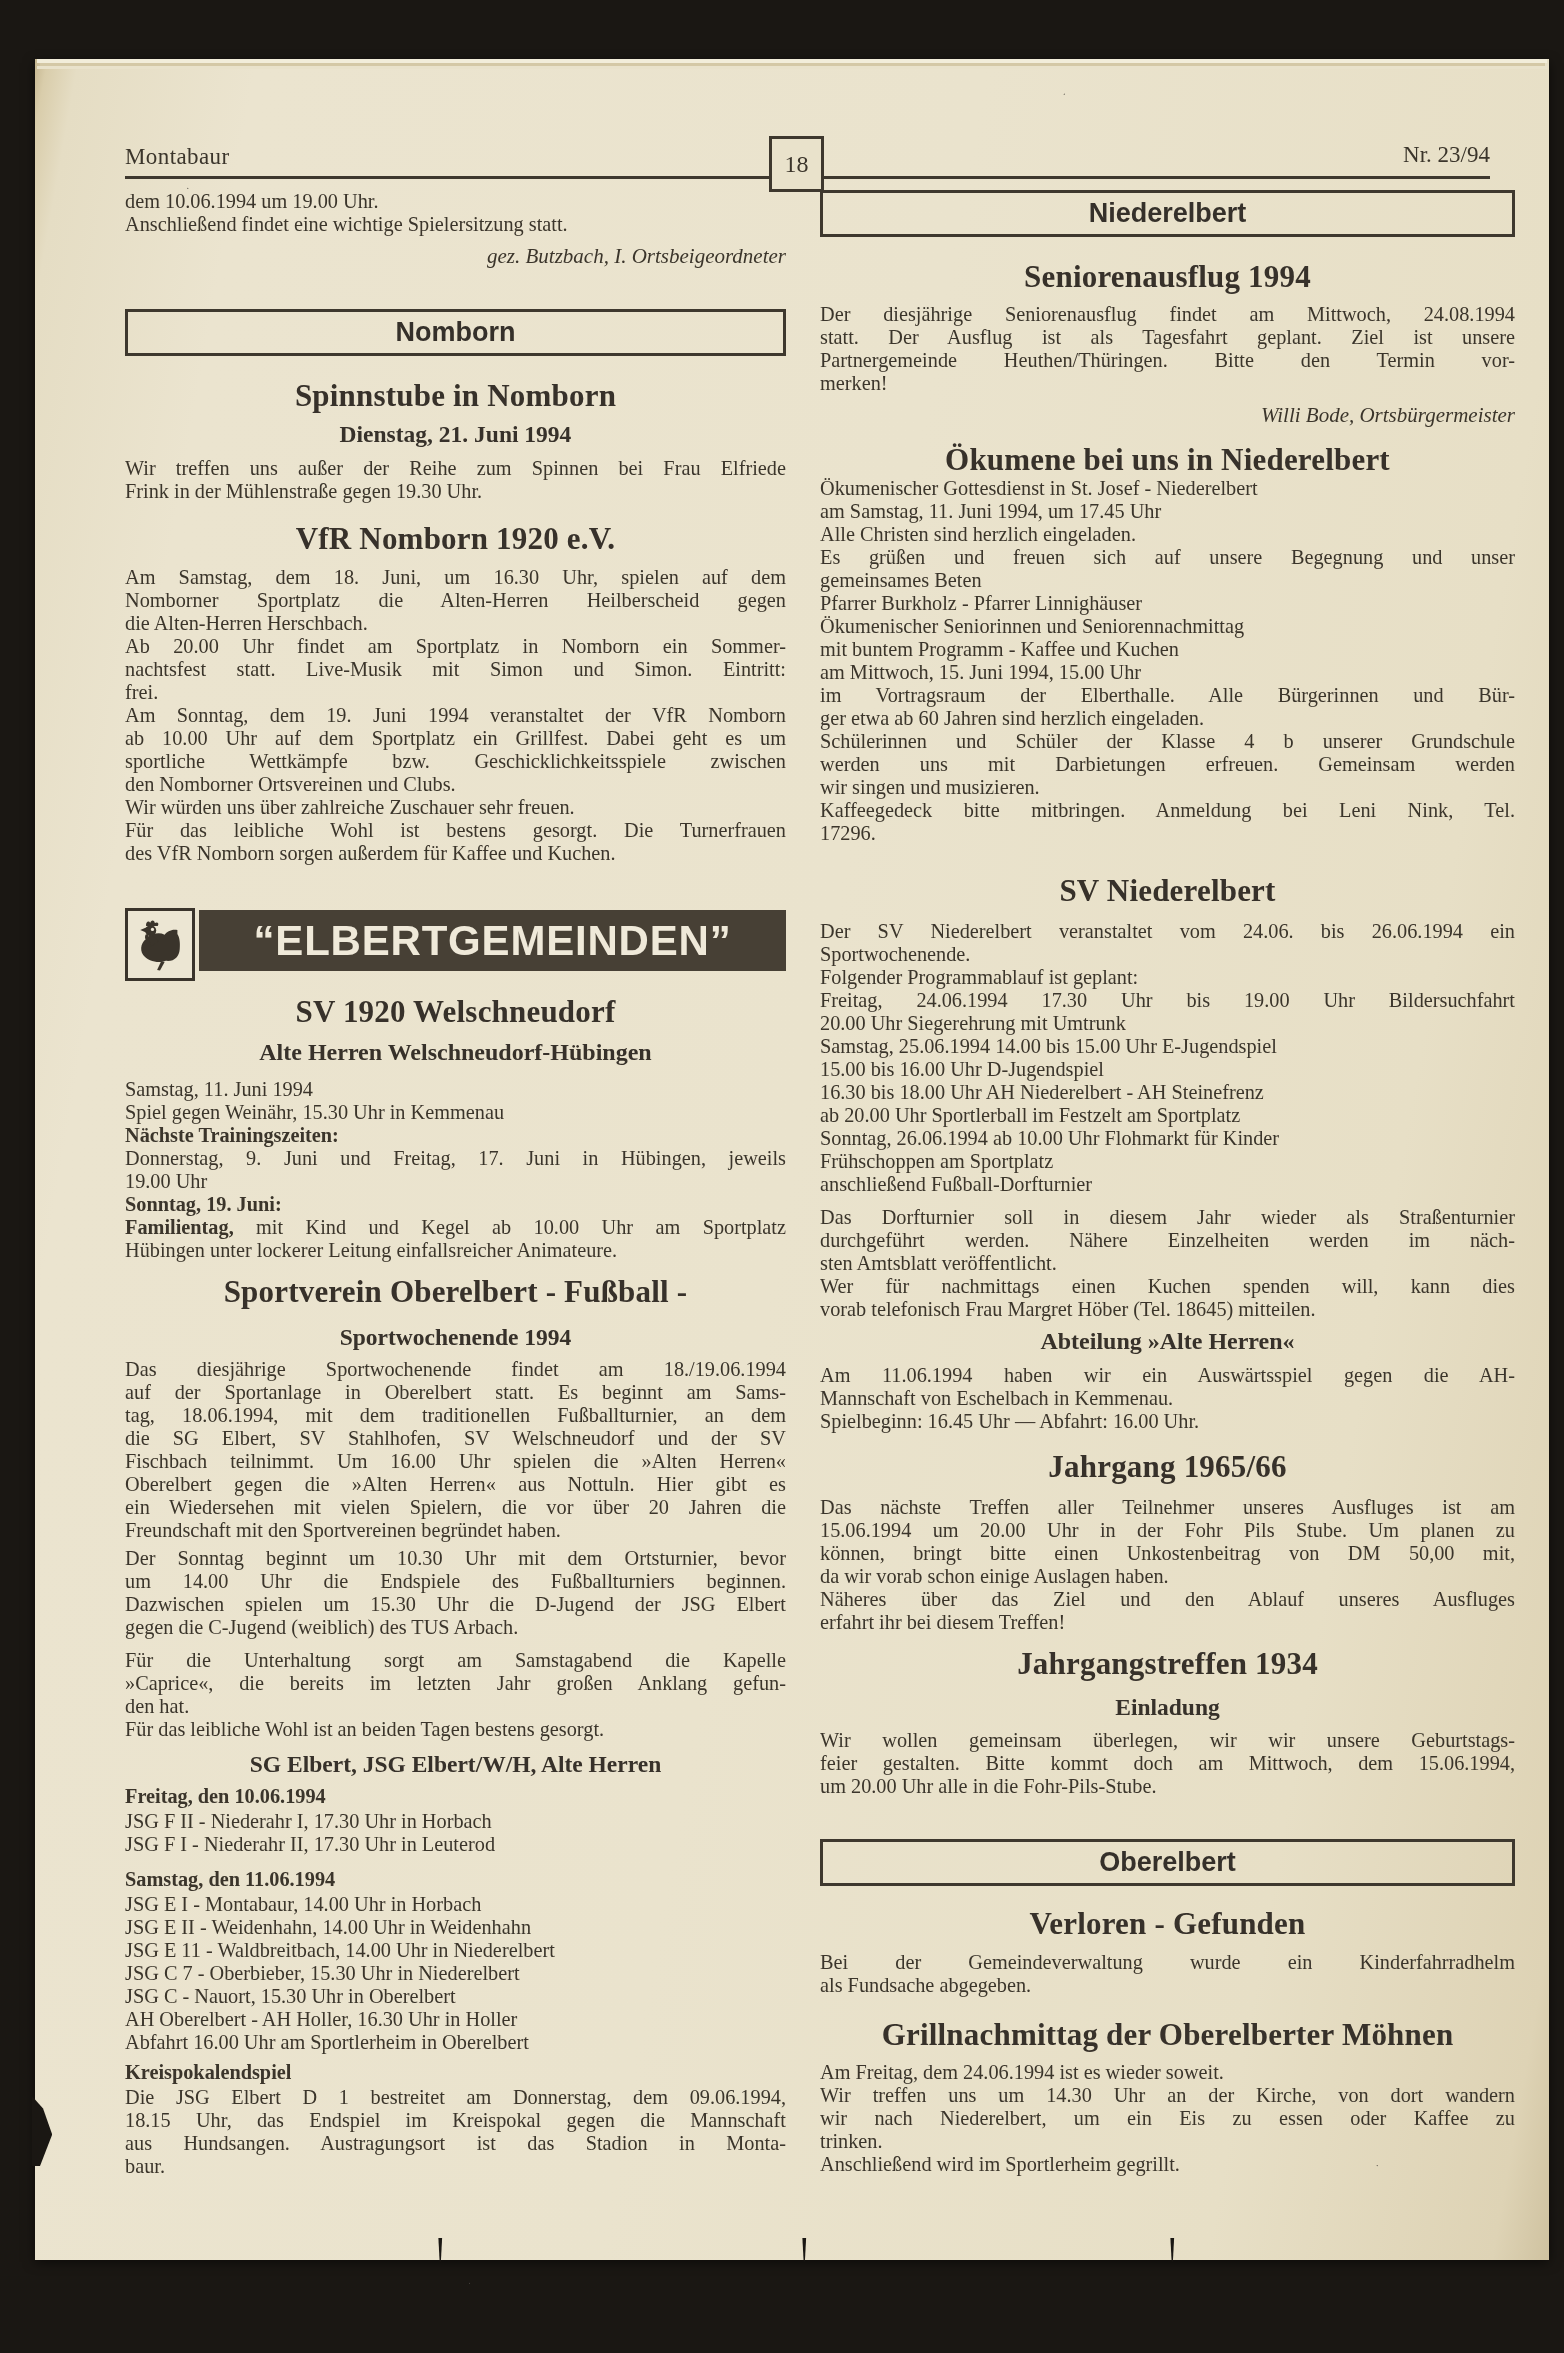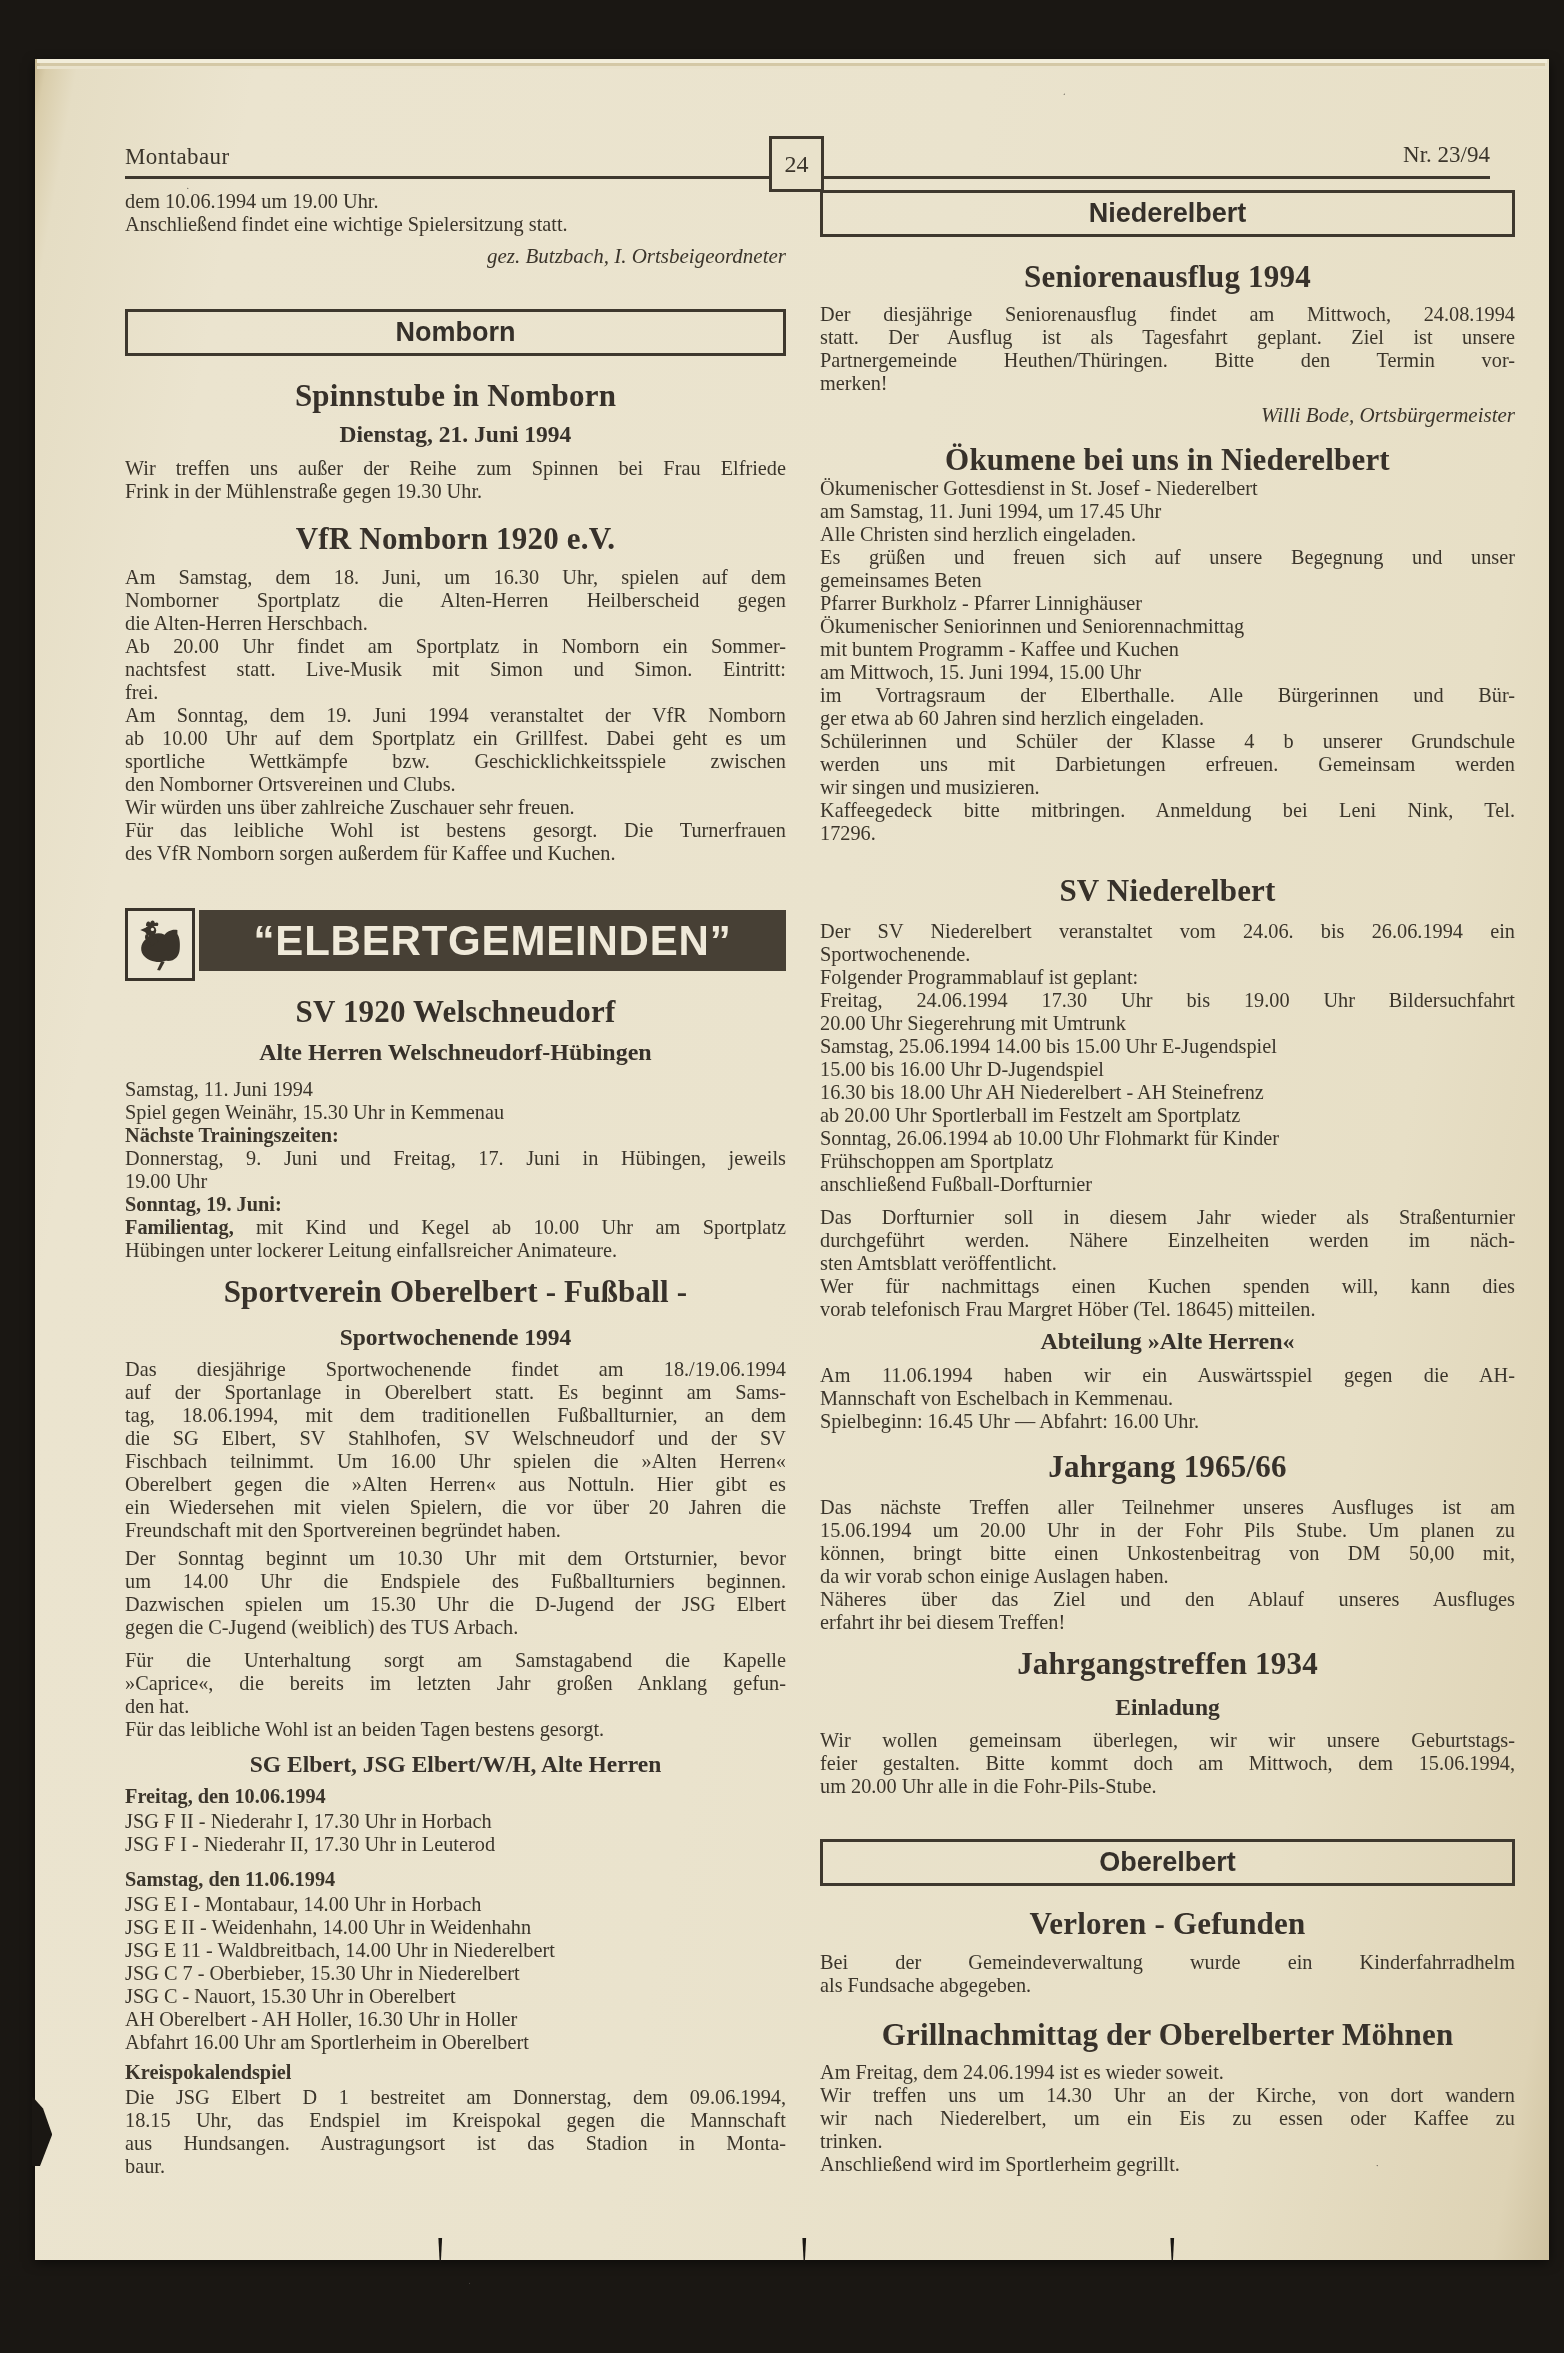--- a/index.html
+++ b/index.html
@@ -78,21 +78,21 @@
   <div class="top-edge">
       <div class="e1"></div>
       <div class="e2"></div>
       <div class="e3"></div>
     </div>
   <div class="chip"></div>
 
   <div class="hdr-left">Montabaur</div>
   <div class="hdr-rule"></div>
   <div class="pagenum-box">
-      <span>24</span>
+      <span>18</span>
     </div>
   <div class="hdr-right">Nr. 23/94</div>
 
   <div class="col col-left">
     <div class="blk" style="top:131px">
       <div>
           <div class="ln">dem 10.06.1994 um 19.00 Uhr.</div>
           <div class="ln">Anschließend findet eine wichtige Spielersitzung statt.</div>
         </div>
       <div class="sig">gez. Butzbach, I. Ortsbeigeordneter</div>

